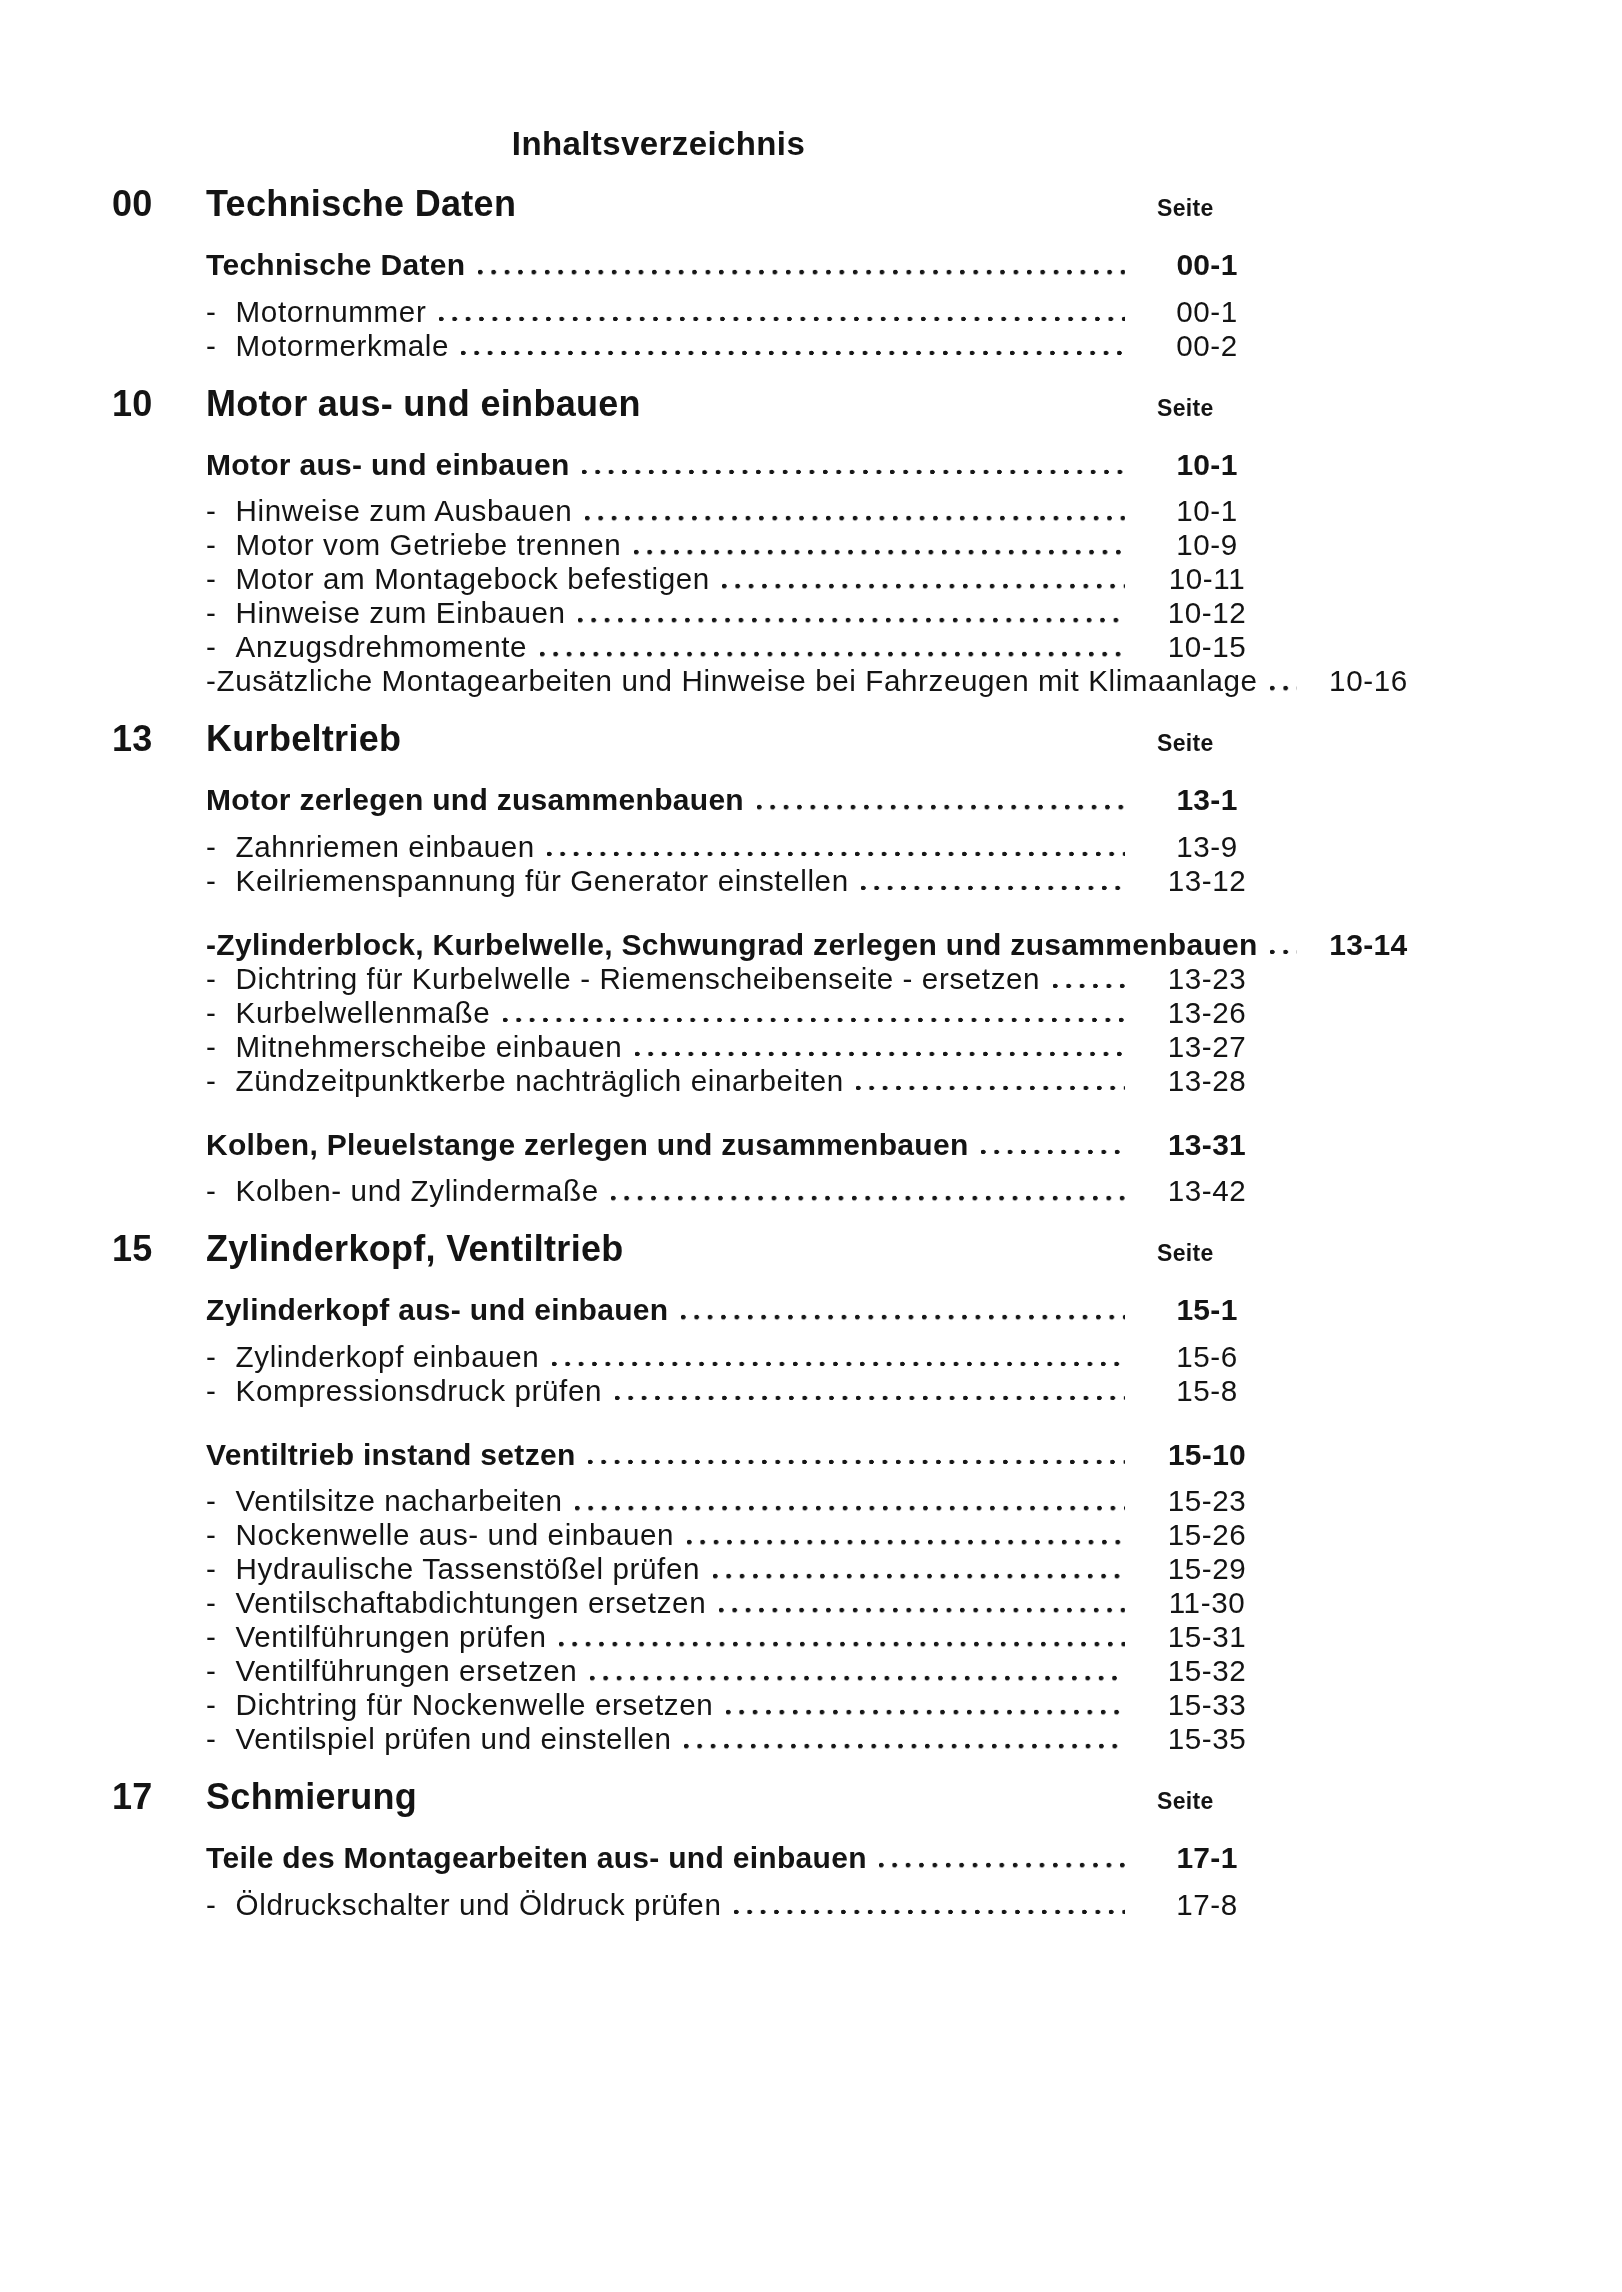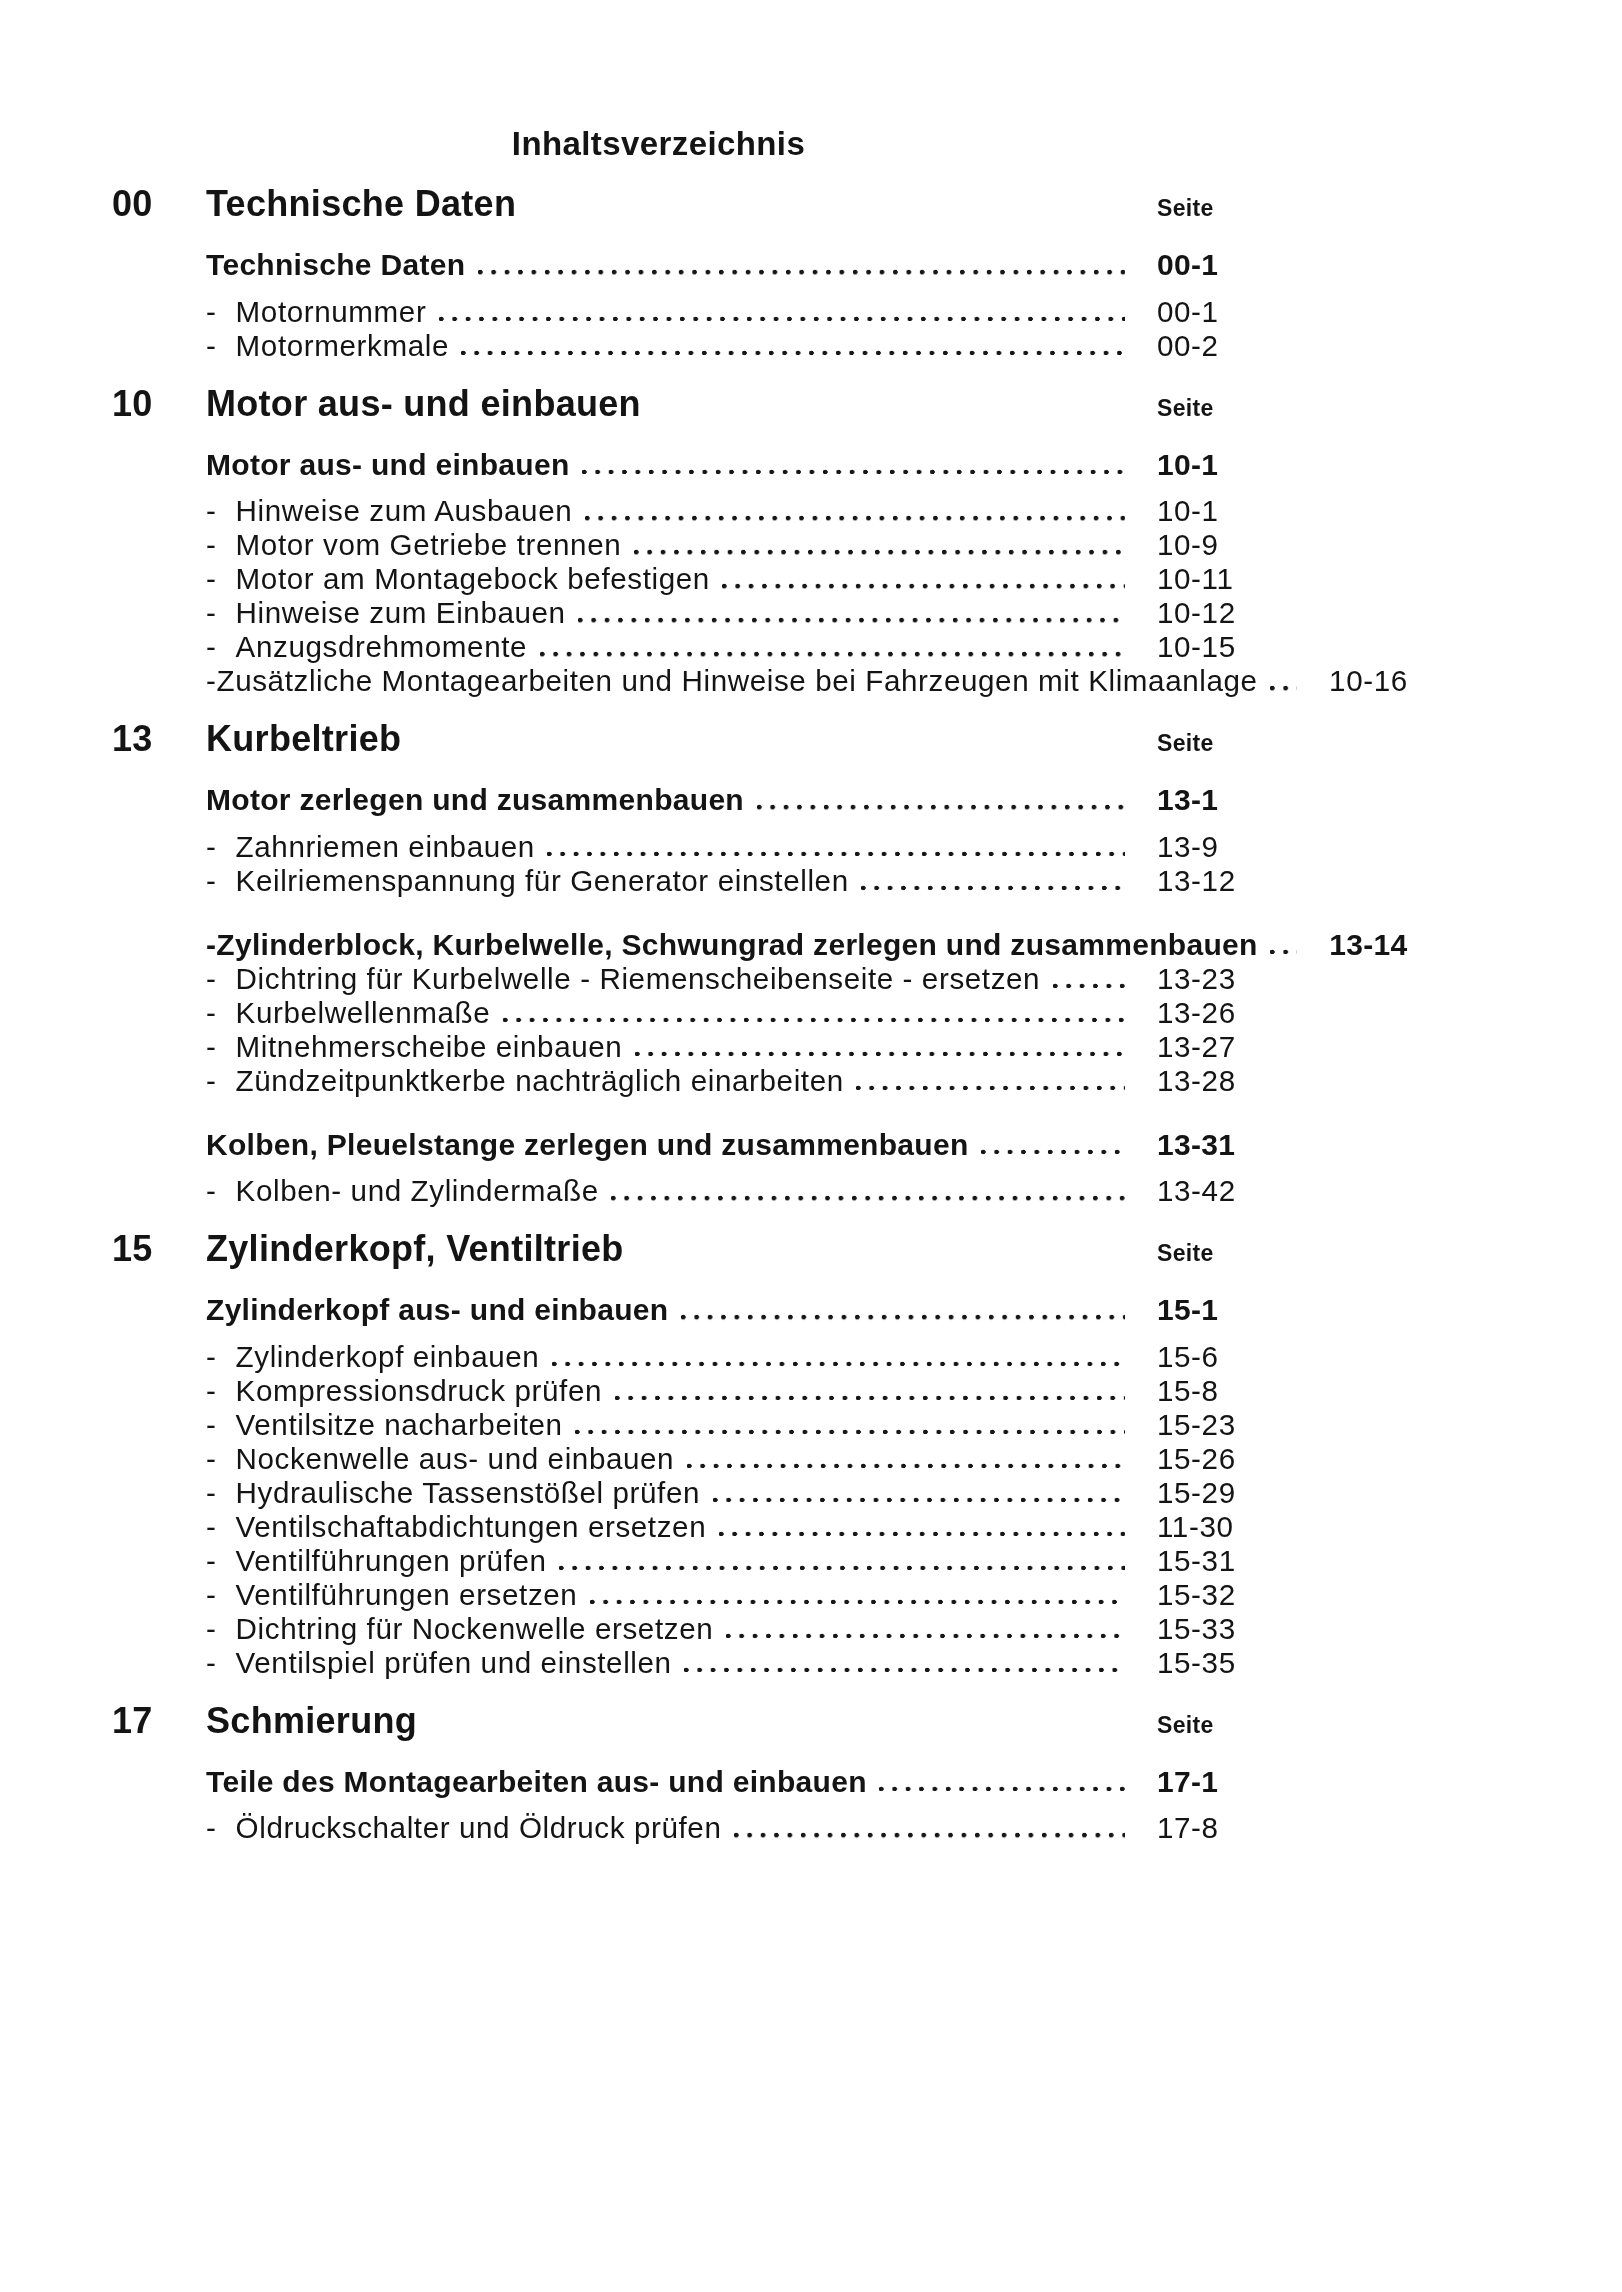--- a/index.html
+++ b/index.html
@@ -55,21 +55,21 @@
     flex: 1 1 auto;
     min-width: 27px;
     align-self: flex-end;
     height: 6.3px;
     margin: 0 32px 6.3px 12.5px;
     background-image: radial-gradient(circle at 2.2px 3.1px, #161616 2.1px, rgba(0,0,0,0) 2.7px);
     background-size: 13.4px 6.3px;
     background-repeat: repeat-x;
     background-position: left bottom;
   }
-  .pnum { width: 100px; white-space: nowrap; }
+  .pnum { width: 100px; white-space: nowrap; text-align: center; }
 </style>
 </head>
 <body>
 
 <div class="page">
   <h1 class="title">Inhaltsverzeichnis</h1>
   <main class="content">
   <section class="section">
     <div class="section-head">
       <span class="sec-num">00</span>
@@ -258,20 +258,26 @@
     <span class="pnum">15-6</span>
   </div>
 
   <div class="row has-dash">
     <span class="dash">-</span>
     <span class="label">Kompressionsdruck prüfen</span>
     <span class="leader"></span>
     <span class="pnum">15-8</span>
   </div>
 
+  <div class="row bold gap">
+
+    <span class="label">Ventiltrieb instand setzen</span>
+    <span class="leader"></span>
+    <span class="pnum">15-10</span>
+  </div>
 
   <div class="row has-dash">
     <span class="dash">-</span>
     <span class="label">Ventilsitze nacharbeiten</span>
     <span class="leader"></span>
     <span class="pnum">15-23</span>
   </div>
 
   <div class="row has-dash">
     <span class="dash">-</span>

